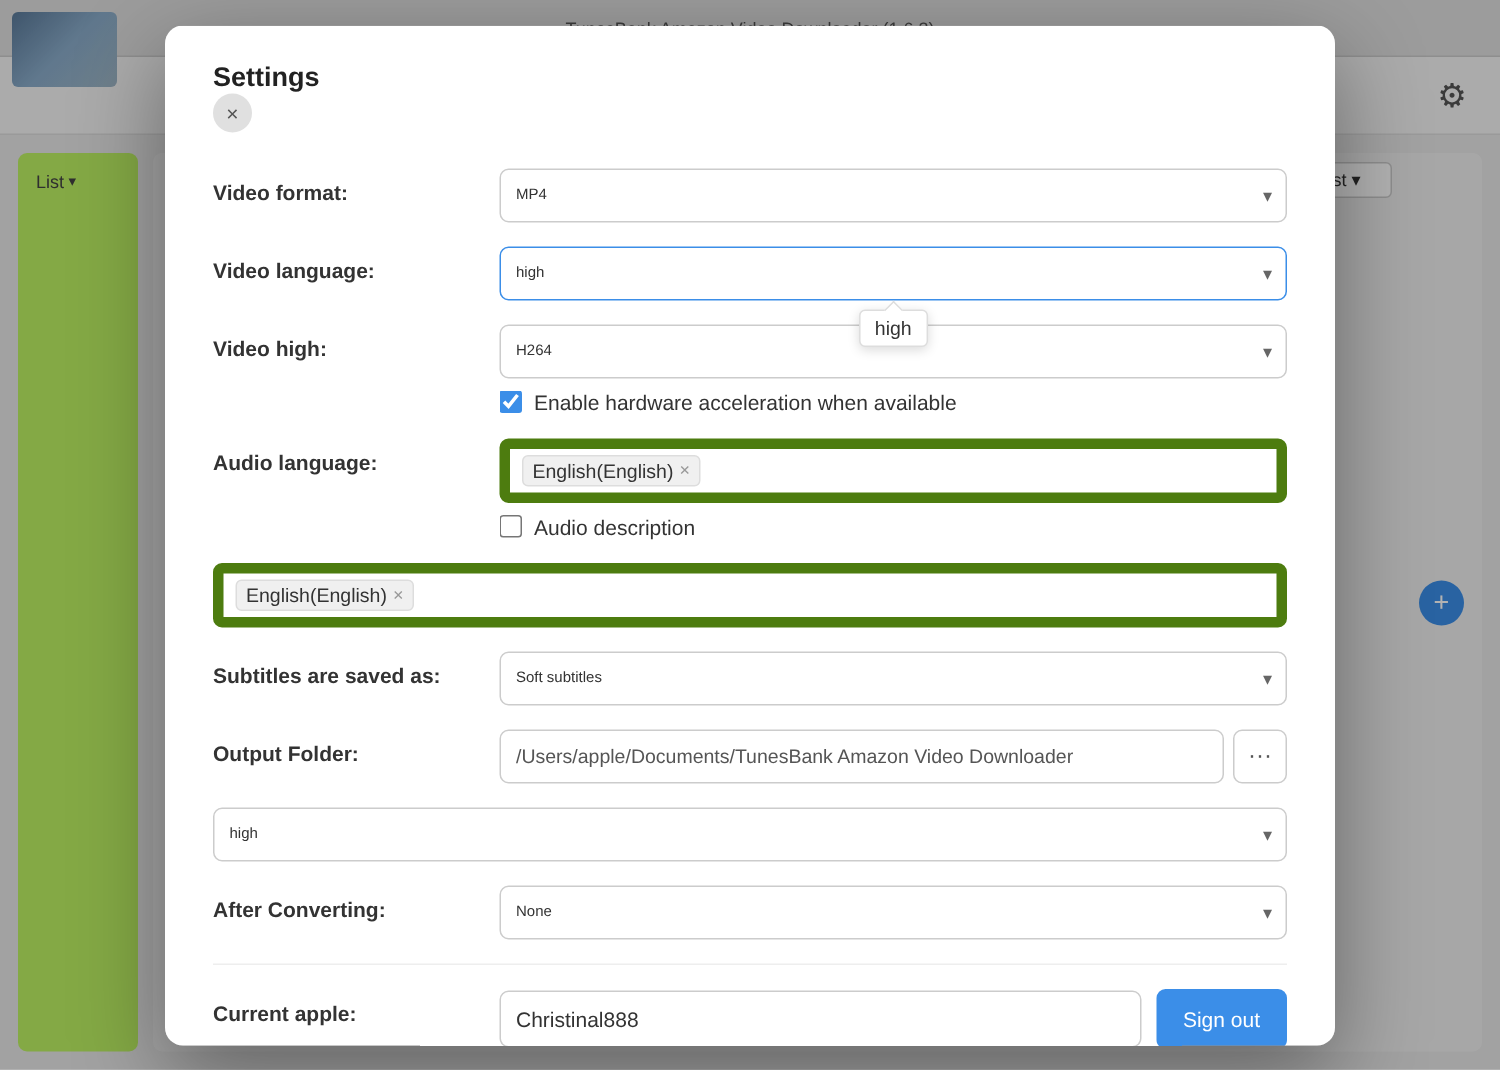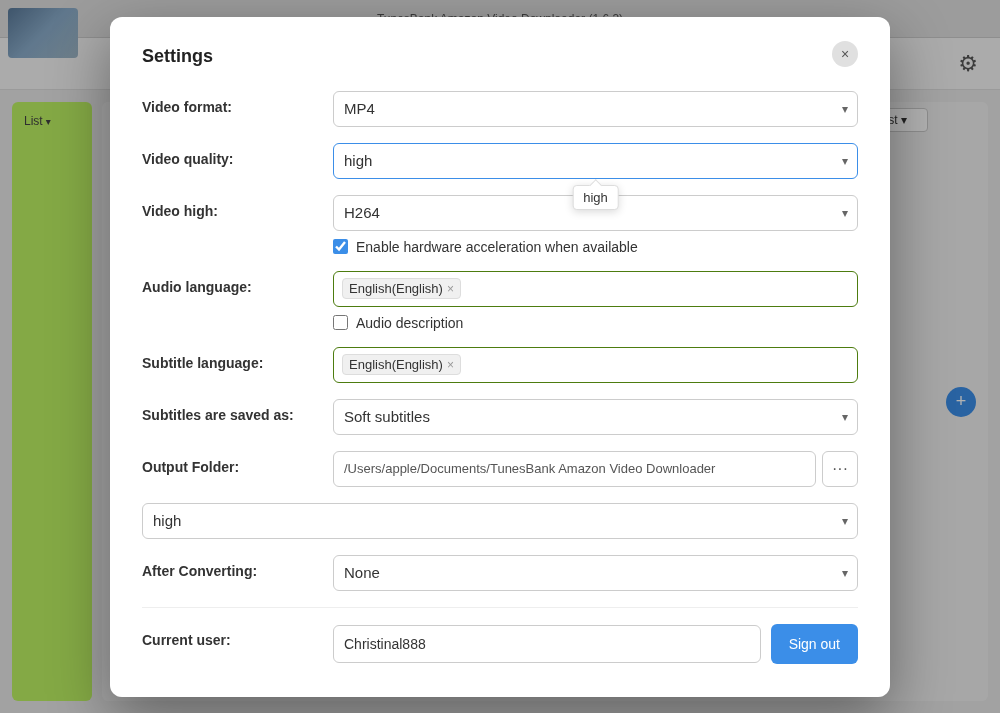--- a/index.html
+++ b/index.html
@@ -204,23 +204,24 @@
       width: 780px;
       max-height: 680px;
       overflow-y: auto;
       box-shadow: 0 20px 60px rgba(0,0,0,0.4);
       padding: 24px 32px 28px;
       position: relative;
     }
 
     .dialog-header {
       display: flex;
-      align-items: flex-end;
+      align-items: flex-start;
       justify-content: space-between;
       margin-bottom: 24px;
+      flex-direction: column;
     }
 
     .dialog-title {
       font-size: 18px;
       font-weight: 600;
       color: #222;
     }
 
     .close-btn {
       width: 26px;
@@ -261,21 +262,21 @@
       position: relative;
       width: 100%;
     }
 
     .select-wrapper select {
       width: 100%;
       height: 36px;
       border: 1px solid #ccc;
       border-radius: 6px;
       padding: 0 32px 0 10px;
-      font-size: 15px;
+      font-size: 10px;
       color: #333;
       background: white;
       appearance: none;
       cursor: pointer;
     }
 
     .select-wrapper.active select {
       border-color: #3b8ee8;
       outline: none;
     }
@@ -340,21 +341,21 @@
       width: 15px;
       height: 15px;
       accent-color: #3b8ee8;
       cursor: pointer;
     }
 
     
     .tag-input-box {
       width: 100%;
       min-height: 36px;
-      border: 1px solid #4d7c0f;
+      border: 7px solid #4d7c0f;
       border-radius: 6px;
       padding: 4px 8px;
       display: flex;
       align-items: center;
       flex-wrap: wrap;
       gap: 4px;
       background: white;
     }
 
     .tag {
@@ -501,21 +502,21 @@
           <select>
             <option>MP4</option>
             <option>MKV</option>
           </select>
           <span class="select-chevron">▾</span>
         </div>
       </div>
     </div>
 
     <div class="settings-row">
-      <div class="settings-label">Video quality:</div>
+      <div class="settings-label">Video language:</div>
       <div class="settings-control">
         <div class="tooltip-container">
           <div class="select-wrapper active">
             <select>
               <option>high</option>
               <option>medium</option>
               <option>low</option>
             </select>
             <span class="select-chevron">▾</span>
           </div>
@@ -551,21 +552,20 @@
           </span>
         </div>
         <div class="checkbox-row">
           <input type="checkbox" id="audio-desc" style="">
           <label for="audio-desc">Audio description</label>
         </div>
       </div>
     </div>
 
     <div class="settings-row">
-      <div class="settings-label">Subtitle language:</div>
       <div class="settings-control">
         <div class="tag-input-box">
           <span class="tag">
             <span>English(English)</span>
             <span class="tag-remove">×</span>
           </span>
         </div>
       </div>
     </div>
 
@@ -615,21 +615,21 @@
             <option>Shutdown</option>
           </select>
           <span class="select-chevron">▾</span>
         </div>
       </div>
     </div>
 
     <hr class="divider">
 
     <div class="settings-row">
-      <div class="settings-label">Current user:</div>
+      <div class="settings-label">Current apple:</div>
       <div class="settings-control">
         <div class="user-row">
           <input type="text" class="user-input" value="Christinal888" style="">
           <button class="sign-out-btn">Sign out</button>
         </div>
       </div>
     </div>
 
   </div>
 </div>

